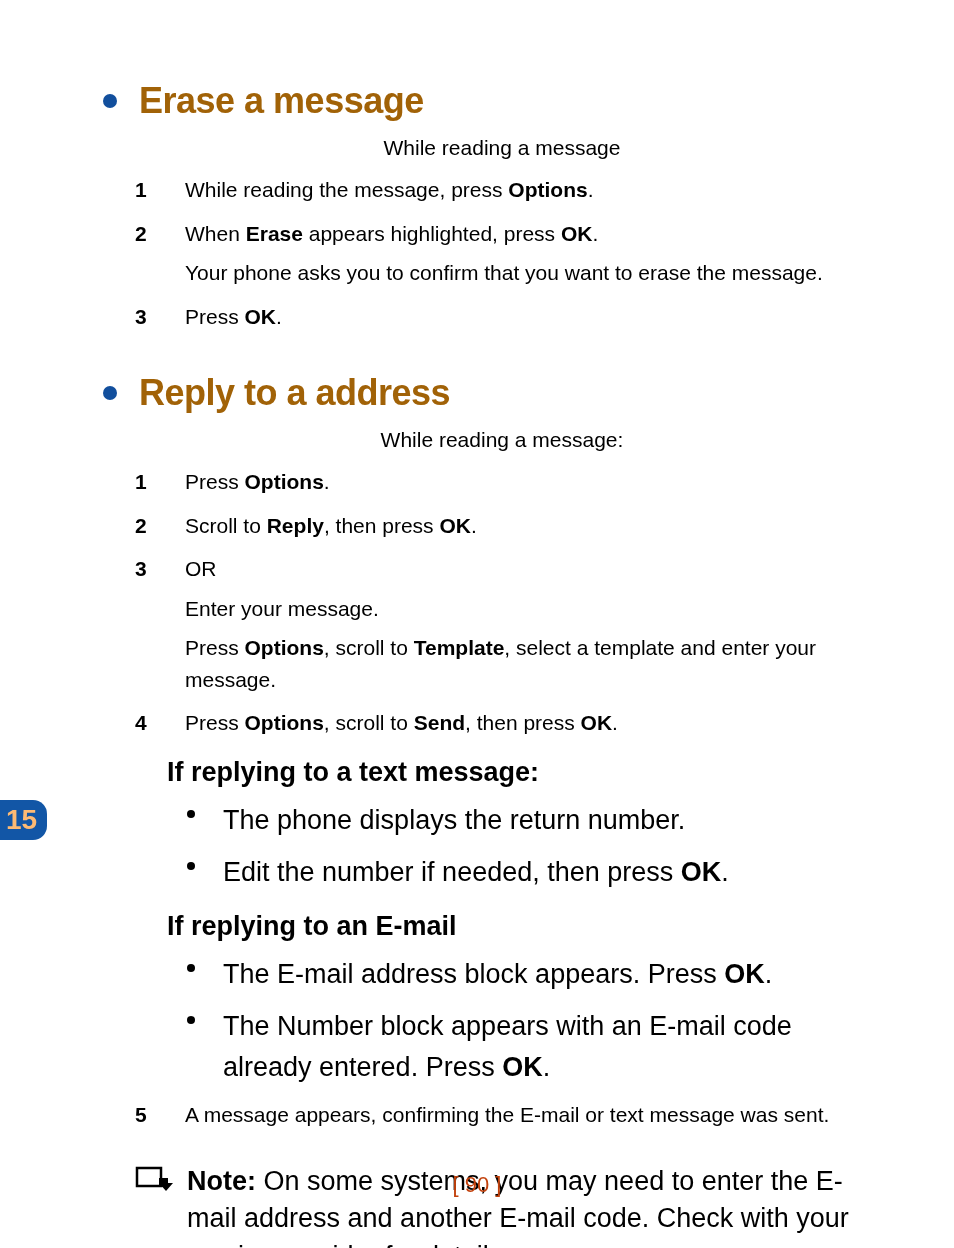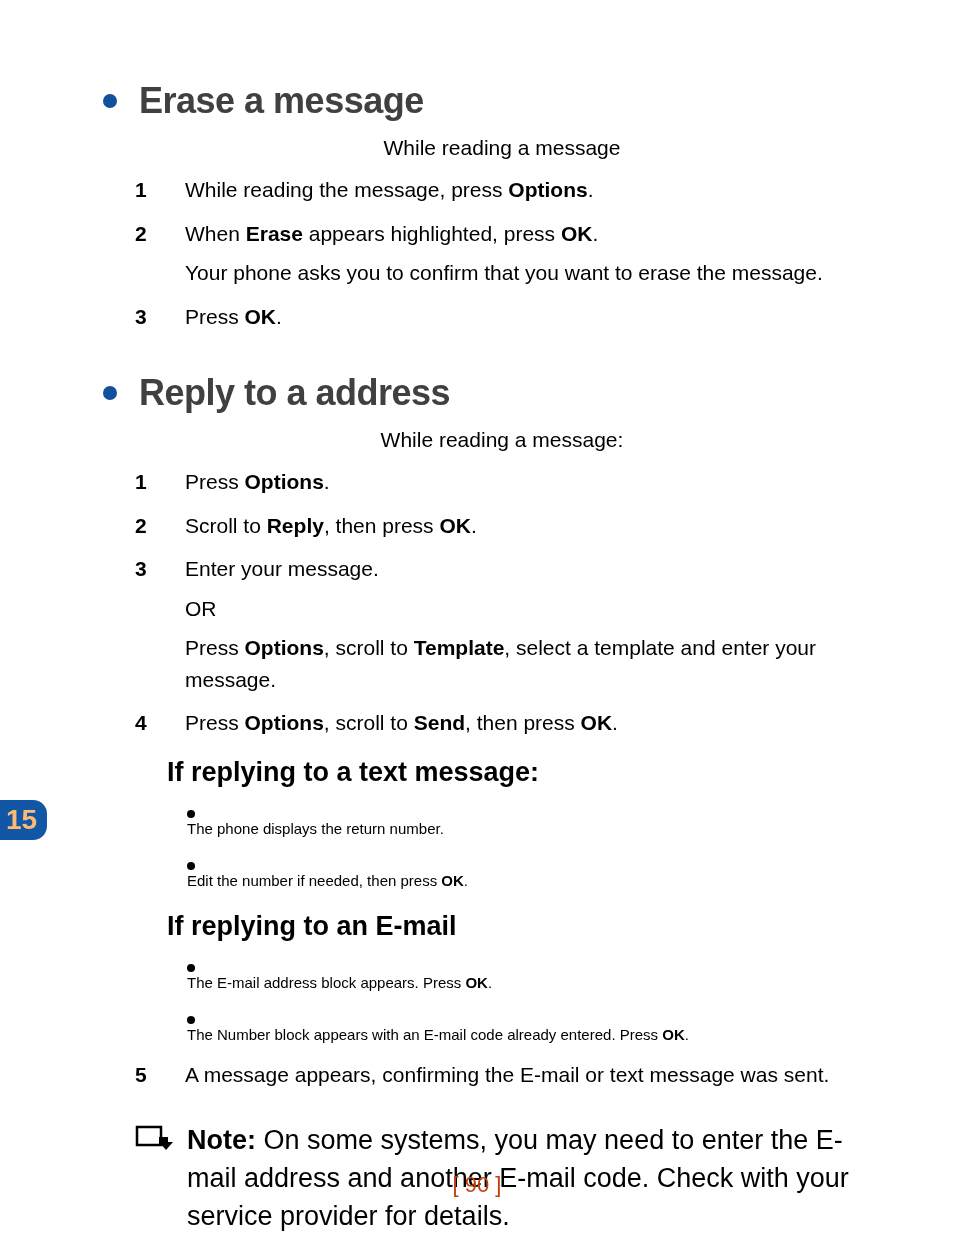--- a/index.html
+++ b/index.html
@@ -27,21 +27,21 @@
     color: #fdba74;
     font-weight: bold;
     font-size: 28px;
     padding: 4px 10px 4px 6px;
     border-radius: 0 14px 14px 0;
   }
   .section {
     margin-bottom: 40px;
   }
   .section-heading {
-    color: #404040;
+    color: #a16207;
     font-size: 36px;
     font-weight: 600;
     margin: 0 0 14px 0;
     display: flex;
     align-items: center;
     letter-spacing: -0.5px;
   }
   .bullet-big {
     display: inline-block;
     width: 14px;
@@ -82,24 +82,23 @@
   .subhead {
     font-weight: bold;
     font-size: 27px;
     margin: 18px 0 12px 82px;
   }
   .sub-bullets {
     margin-left: 102px;
   }
   .sub-bullet {
     display: flex;
-    font-size: 15px;
+    font-size: 27px;
     line-height: 1.5;
     margin-bottom: 12px;
-    flex-direction: column;
   }
   .sub-bullet .dot {
     width: 8px;
     height: 8px;
     background: #000;
     border-radius: 50%;
     margin: 10px 28px 0 0;
     flex-shrink: 0;
   }
   .sub-bullet .txt {
@@ -188,22 +187,22 @@
         </div>
         <div class="step">
           <div class="step-num">2</div>
           <div class="step-body">
             <p>Scroll to <strong>Reply</strong>, then press <strong>OK</strong>.</p>
           </div>
         </div>
         <div class="step">
           <div class="step-num">3</div>
           <div class="step-body">
+            <p>OR</p>
             <p>Enter your message.</p>
-            <p>OR</p>
             <p>Press <strong>Options</strong>, scroll to <strong>Template</strong>, select a template and enter your message.</p>
           </div>
         </div>
         <div class="step">
           <div class="step-num">4</div>
           <div class="step-body">
             <p>Press <strong>Options</strong>, scroll to <strong>Send</strong>, then press <strong>OK</strong>.</p>
           </div>
         </div>
       </div>

